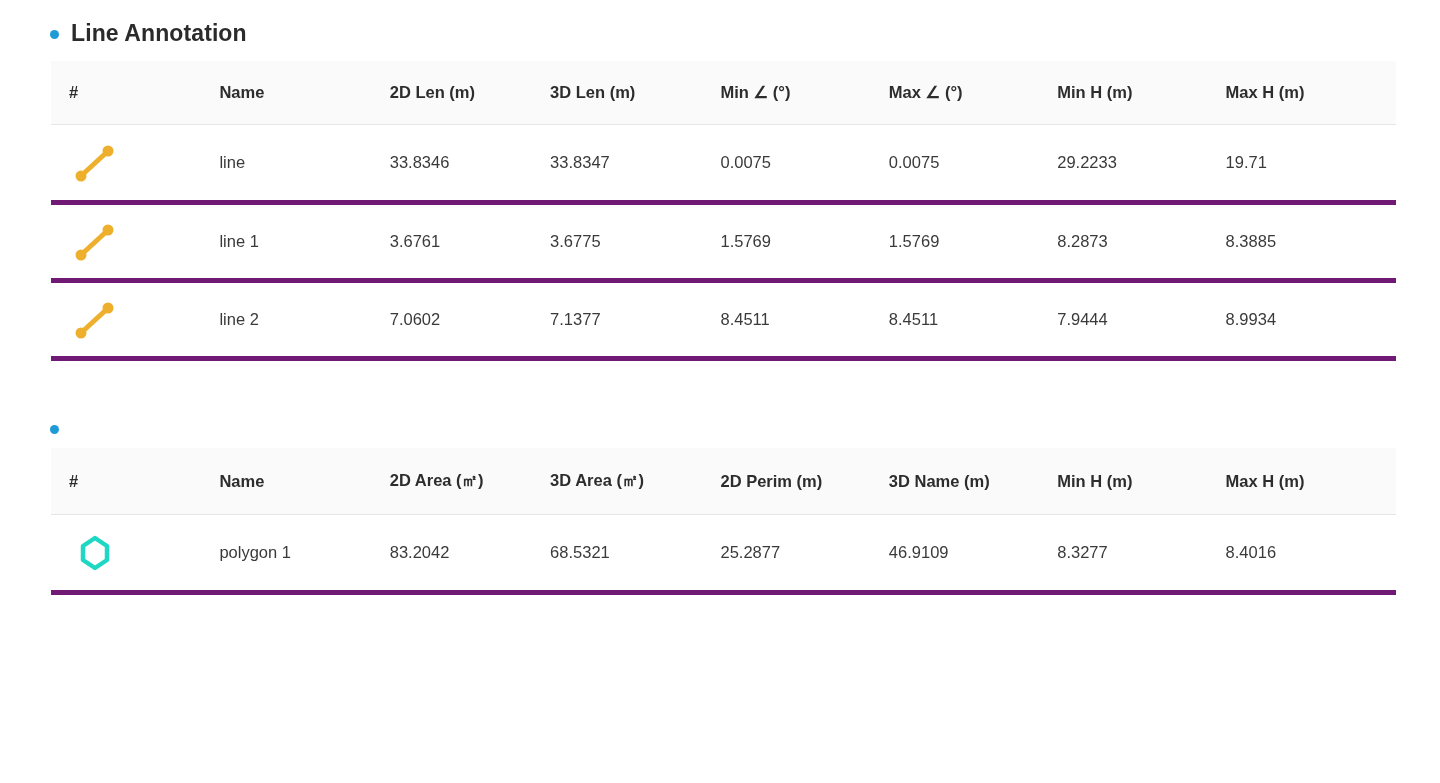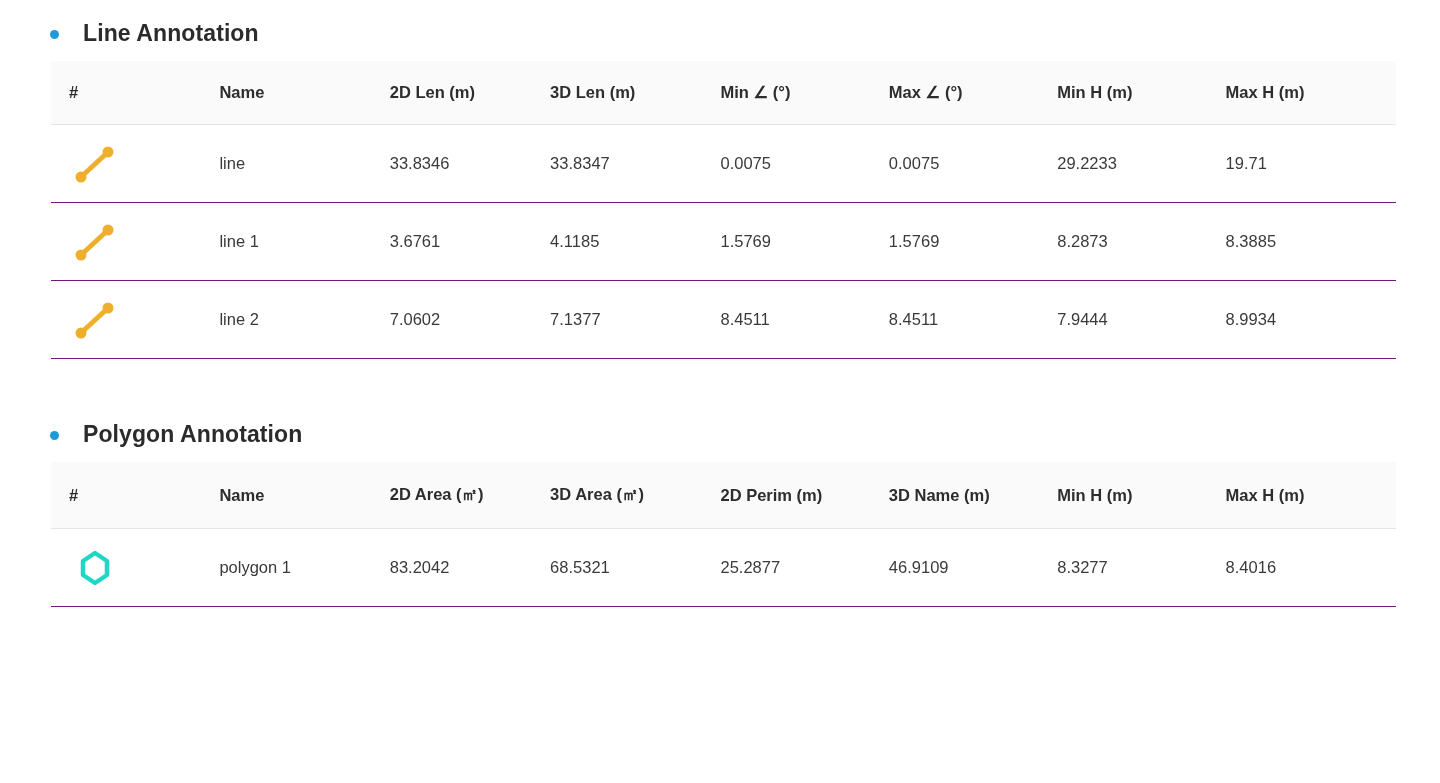--- a/index.html
+++ b/index.html
@@ -20,21 +20,21 @@
     padding: 0;
   }
 
   
   .section {
     margin: 0 0 0 0;
   }
   .section-title {
     display: flex;
     align-items: center;
-    gap: 24px;
+    gap: 12px;
     padding-left: 50px;
     font-size: 23px;
     font-weight: bold;
     color: #2b2b2b;
     letter-spacing: 0.1px;
   }
   .bullet-dot {
     width: 9px;
     height: 9px;
     border-radius: 50%;
@@ -62,21 +62,21 @@
     background: #fafafa;
     border-bottom: 1px solid #e6e6e6;
     white-space: nowrap;
   }
   thead th:first-child { padding-left: 18px; }
   tbody td {
     font-size: 16.5px;
     color: #3a3a3a;
     padding: 0;
     height: 78px;
-    border-bottom: 1px solid #701a75;
+    border-bottom: 5px solid #701a75;
     vertical-align: middle;
     white-space: nowrap;
   }
   tbody td:first-child { padding-left: 18px; }
 
   
   .c-idx   { width: 168px; }
   .c-name  { width: 170px; }
   .c-d1    { width: 160px; }
   .c-d2    { width: 170px; }
@@ -154,21 +154,21 @@
               <span class="line-icon">
                 <svg width="52" height="48" viewBox="0 0 52 48">
                   <line x1="13" y1="36" x2="38" y2="13" stroke="#eeb02c" stroke-width="5" stroke-linecap="round"></line>
                   <circle cx="12" cy="37" r="5.5" fill="#eeb02c"></circle>
                   <circle cx="39" cy="12" r="5.5" fill="#eeb02c"></circle>
                 </svg>
               </span>
             </td>
             <td>line 1</td>
             <td>3.6761</td>
-            <td>4.1185</td>
+            <td>3.6775</td>
             <td>1.5769</td>
             <td>1.5769</td>
             <td>8.2873</td>
             <td>8.3885</td>
           </tr>
           <tr>
             <td class="icon-cell">
               <span class="line-icon">
                 <svg width="52" height="48" viewBox="0 0 52 48">
                   <line x1="13" y1="36" x2="38" y2="13" stroke="#eeb02c" stroke-width="5" stroke-linecap="round"></line>
@@ -188,21 +188,20 @@
         </tbody>
       </table>
     </div>
   </div>
 
   <div class="gap-lg"></div>
 
   <div class="section">
     <div class="section-title">
       <span class="bullet-dot"></span>
-      <span>Polygon Annotation</span>
     </div>
     <div class="gap-head"></div>
     <div class="table-wrap">
       <table>
         <colgroup>
           <col class="c-idx">
             <col class="c-name">
             <col class="c-d1">
             <col class="c-d2">
           <col class="c-d3">

